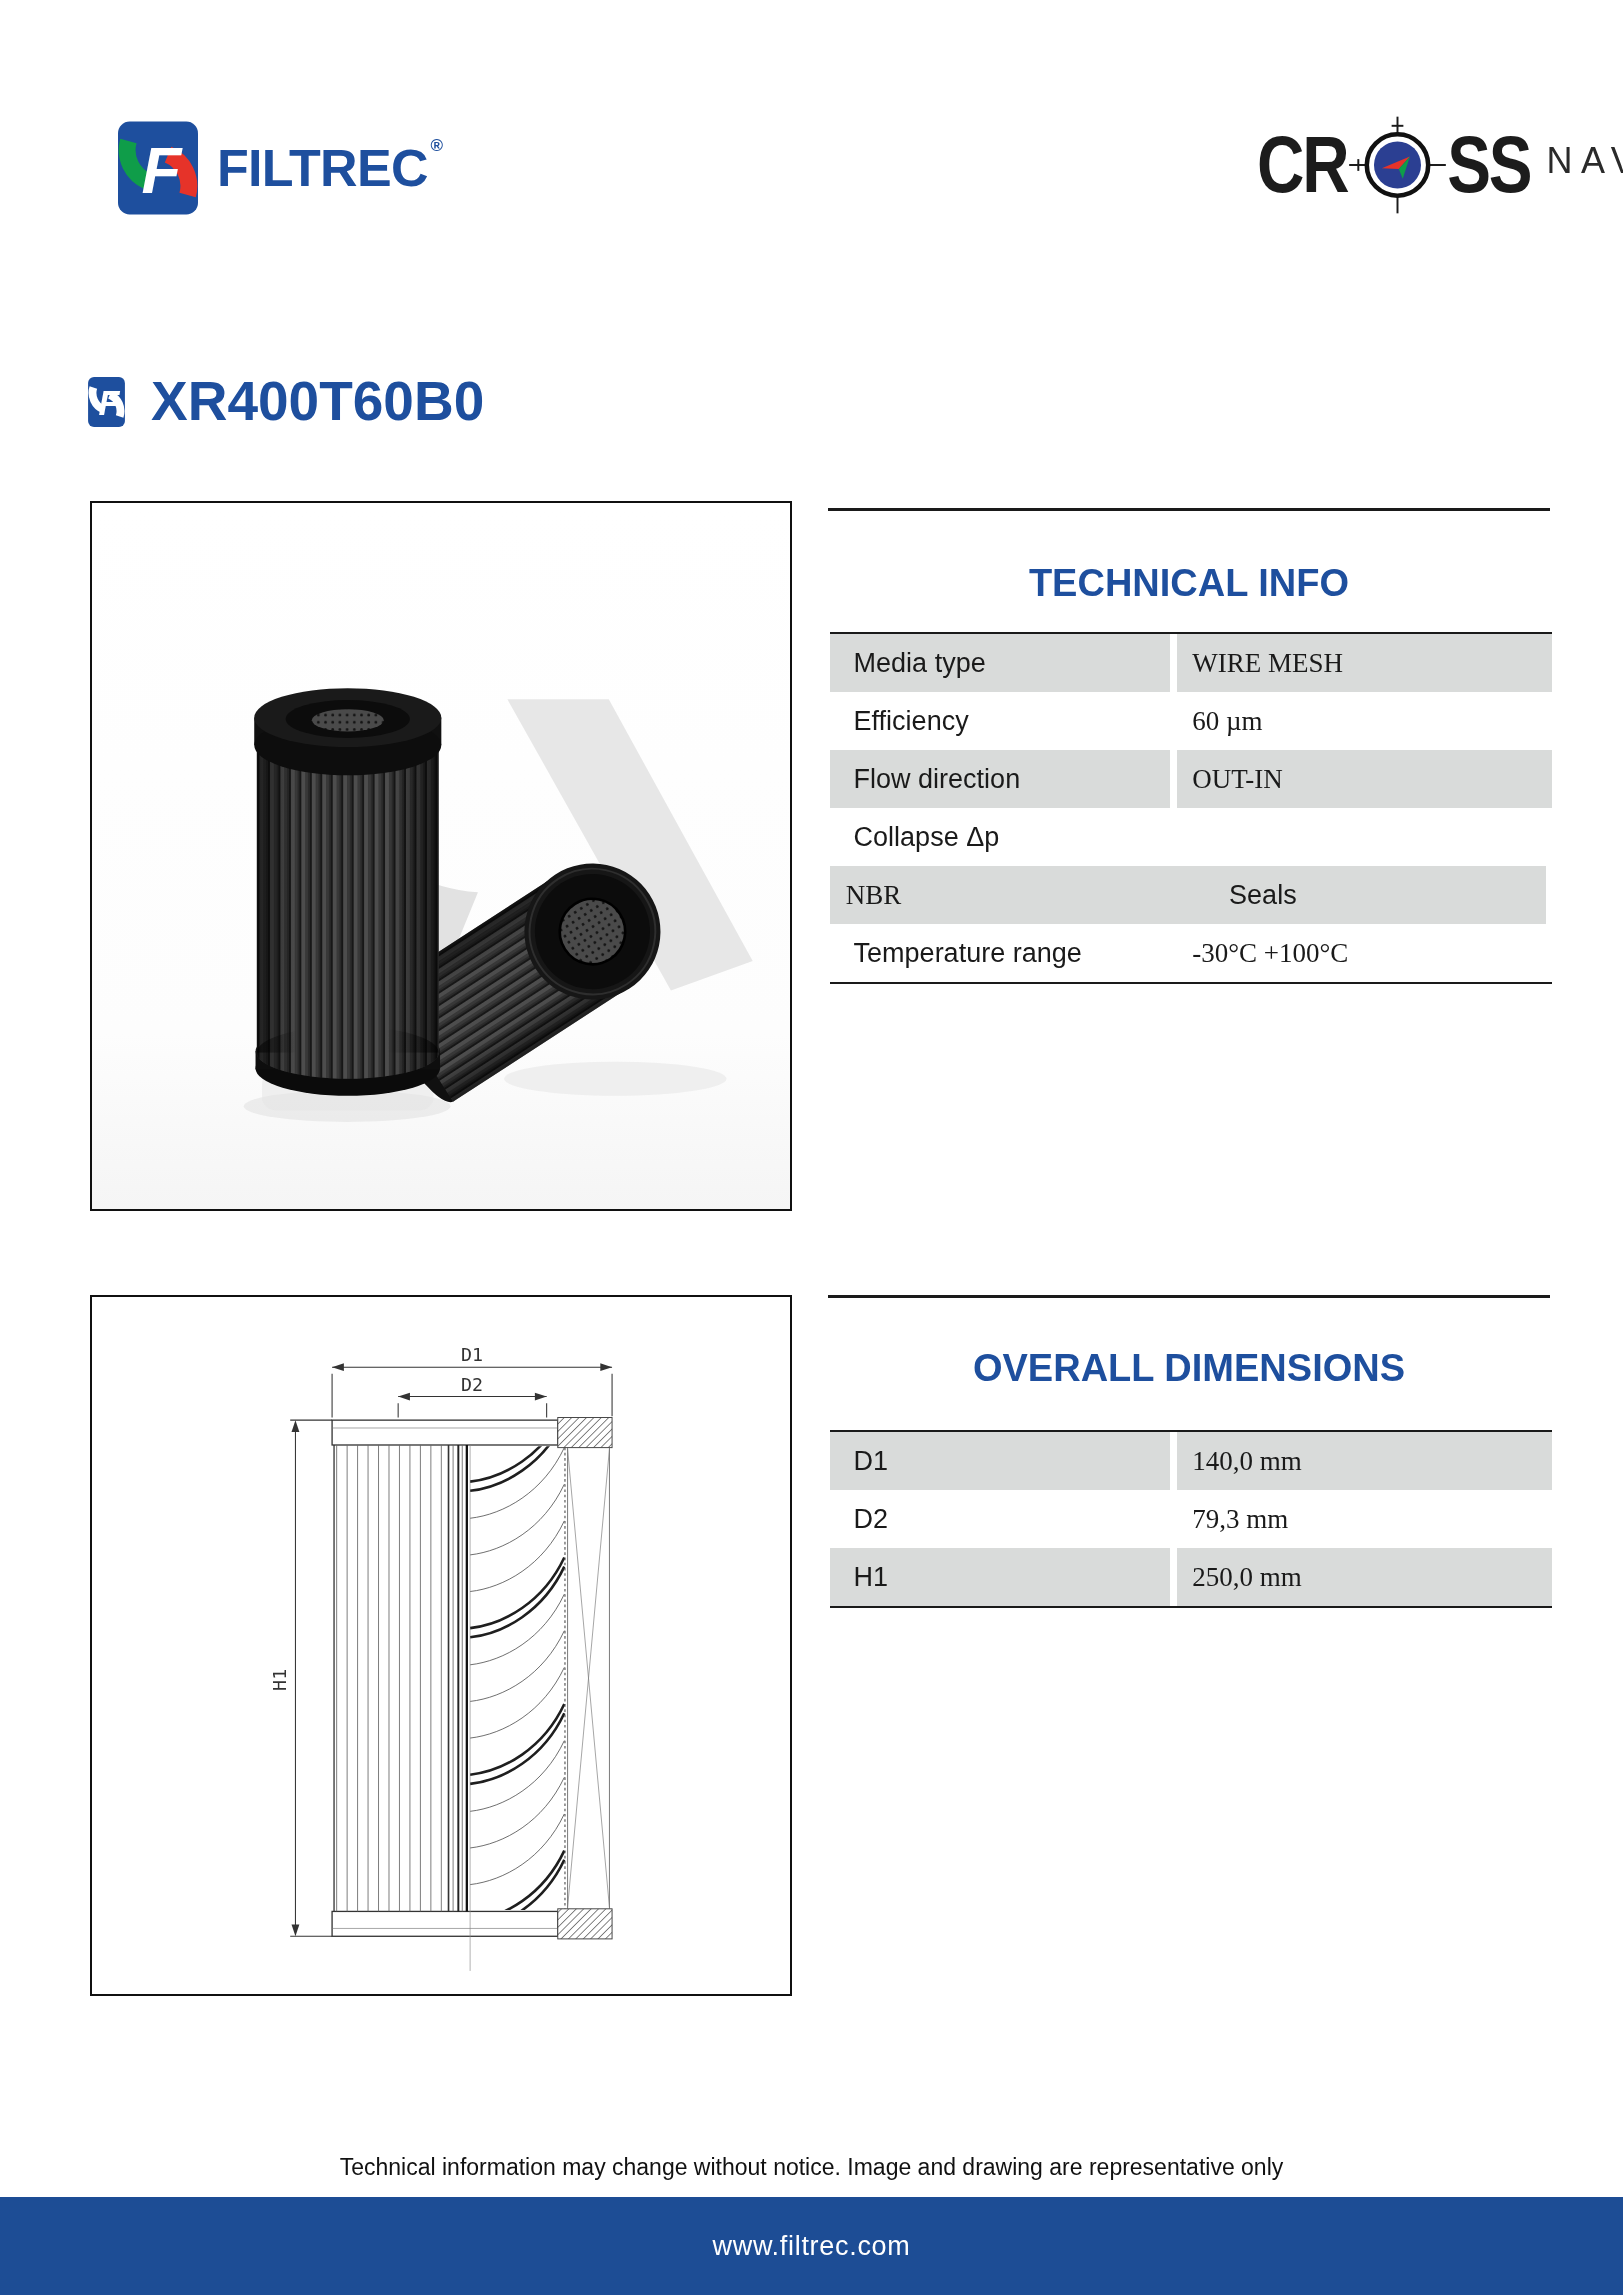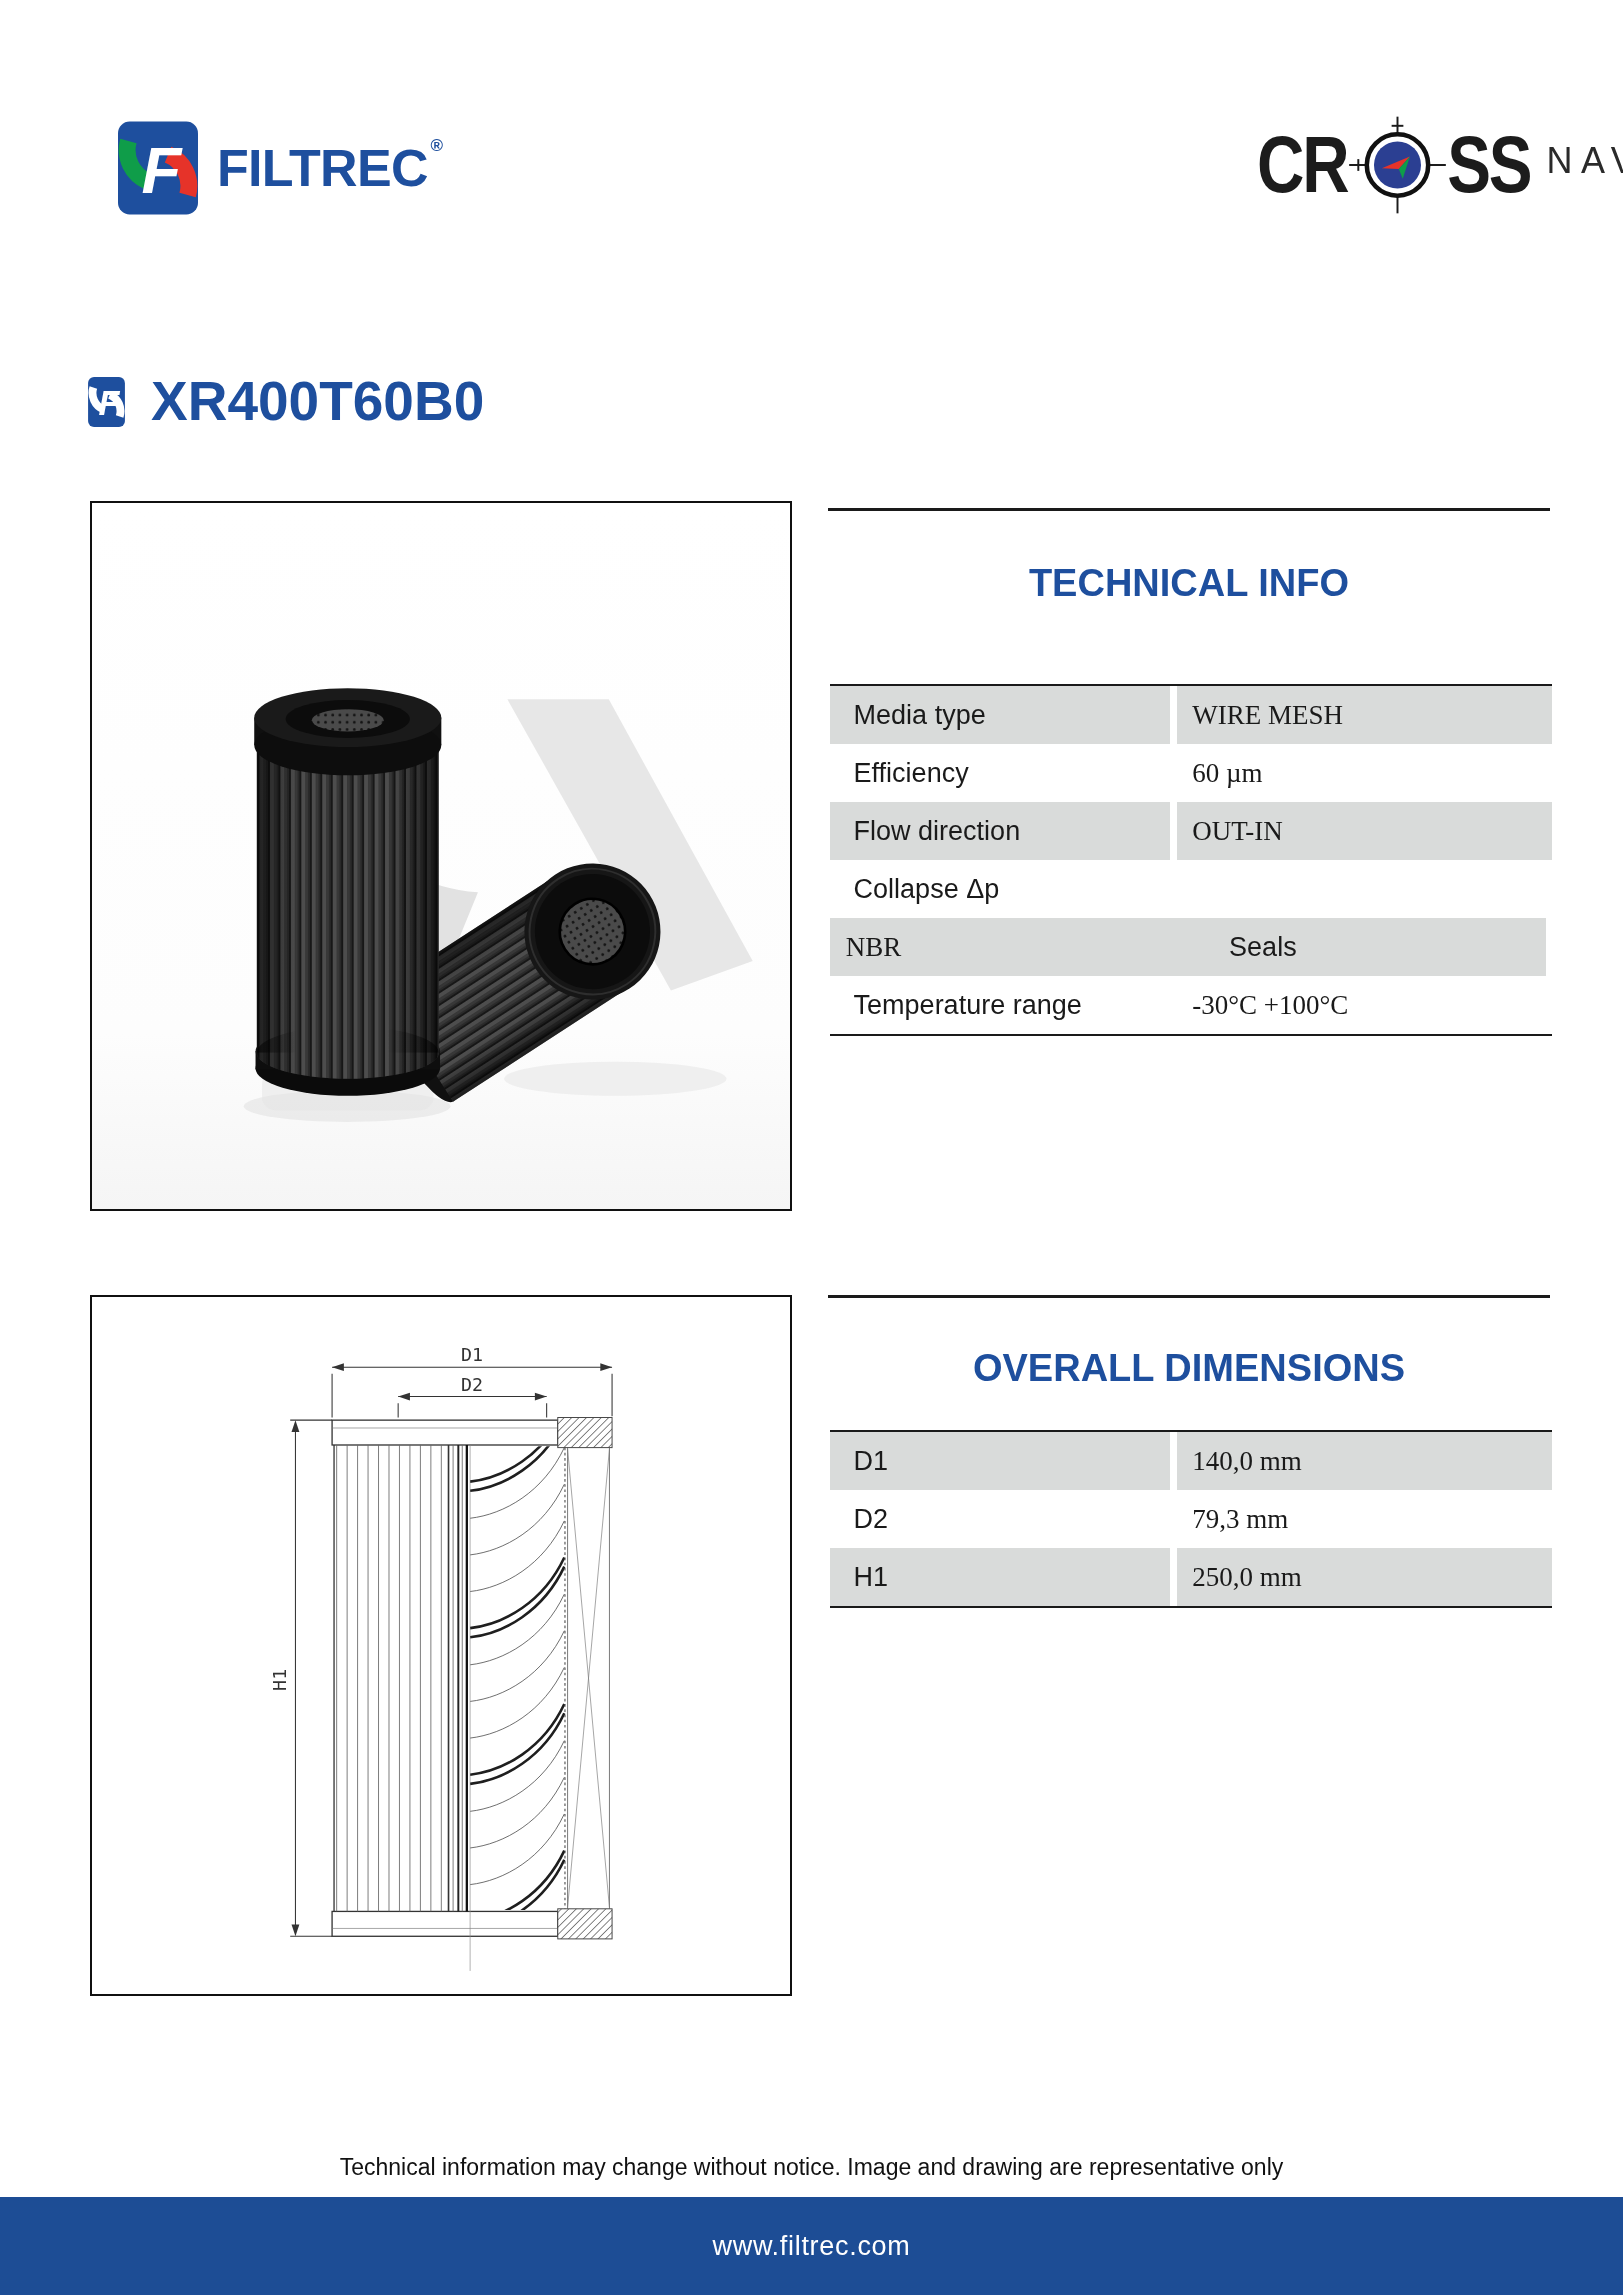--- a/index.html
+++ b/index.html
@@ -175,21 +175,21 @@
         <ellipse cx="391" cy="328" rx="143" ry="45" fill="#1a1a1a"></ellipse>
         <ellipse cx="391" cy="330" rx="95" ry="29" fill="#0c0c0c"></ellipse>
         <ellipse cx="391" cy="332" rx="55" ry="17" fill="url(#meshDots)"></ellipse>
       </g>
     </svg>
   </div>
 
   <div class="abs sep" style="top:508px;"></div>
   <div class="abs sec-title" style="top:564px;">TECHNICAL INFO</div>
 
-  <div class="abs data-table" style="top:684px;">
+  <div class="abs data-table" style="top:632px;">
     <div class="t-row gray">
       <div class="t-cell t-label">Media type</div>
       <div class="t-cell t-value">WIRE MESH</div>
     </div>
     <div class="t-row">
       <div class="t-cell t-label">Efficiency</div>
       <div class="t-cell t-value">60 µm</div>
     </div>
     <div class="t-row gray">
       <div class="t-cell t-label">Flow direction</div>

